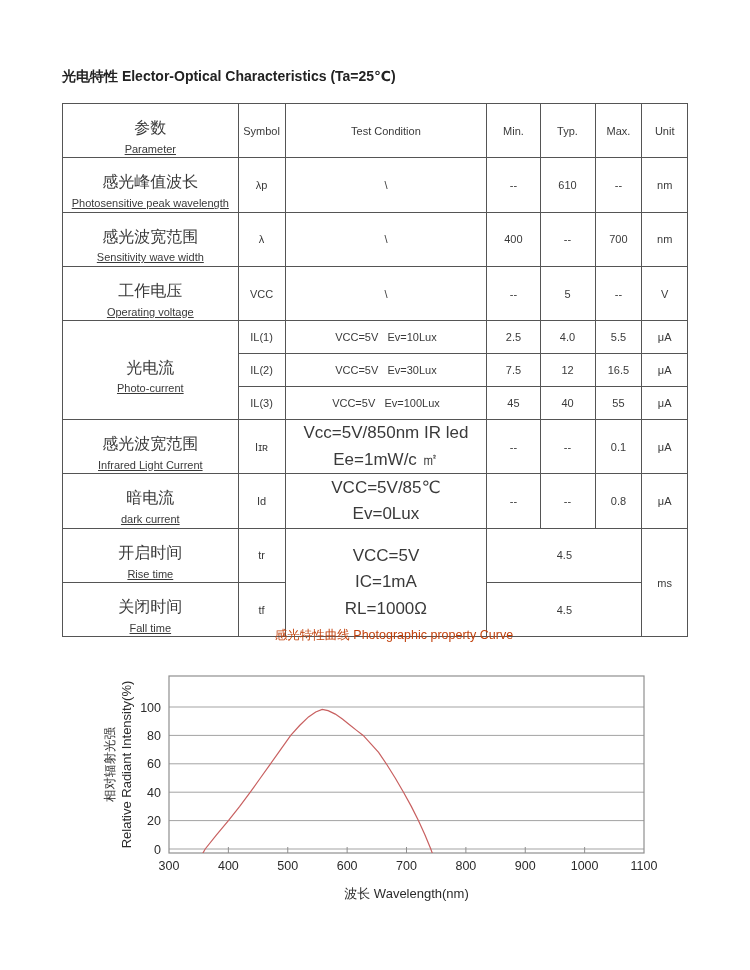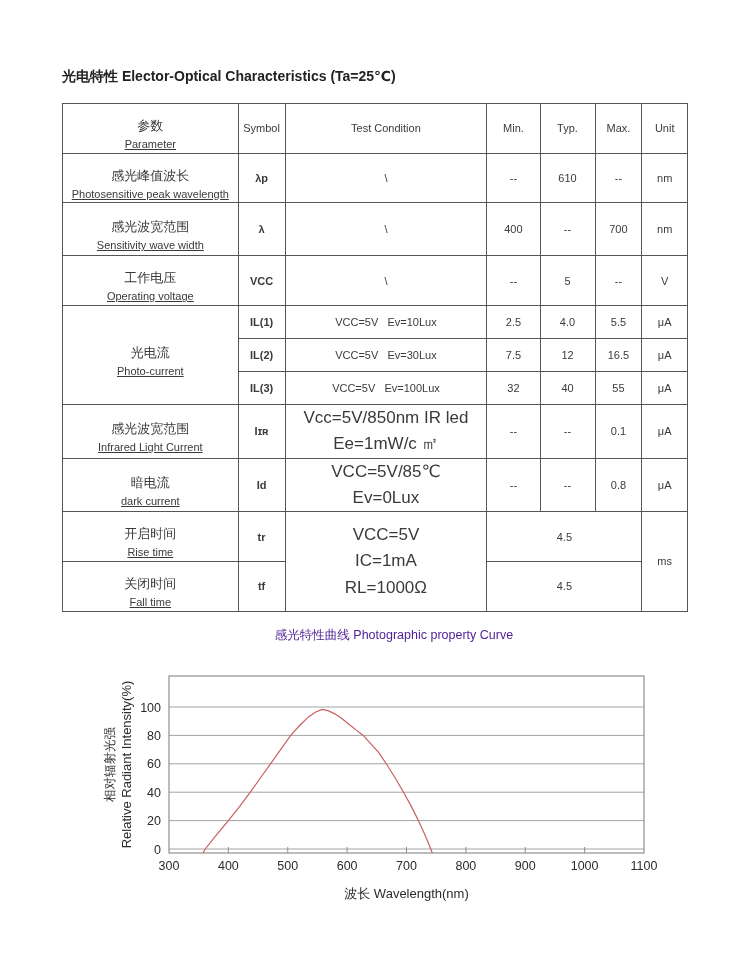--- a/index.html
+++ b/index.html
@@ -14,33 +14,33 @@
   #sec2-title{top:575px;}
 
   table.spec{
     position:absolute;left:62px;top:103px;width:626px;
     border-collapse:collapse;table-layout:fixed;
   }
   table.spec td{
     border:1px solid #555;text-align:center;vertical-align:middle;
     font-size:11px;color:#3a3a3a;padding:0 2px;overflow:hidden;
   }
-  .cn{font-size:13px;line-height:1.55;margin-top:12px;}
+  .cn{font-size:16px;line-height:1.55;margin-top:12px;}
   .en{font-size:11px;line-height:1.5;text-decoration:underline;}
-  .sym{font-size:11.5px;font-weight:bold;}
+  .sym{font-size:11.5px;}
   .cond-line{font-size:17px;line-height:1.55;}
   tr.h-header{height:47px;}
   tr.h-std{height:42px;}
   tr.h-il{height:33px;}
   tr.h-2l{height:53px;}
   tr.h-fall{height:45px;}
 
   #chart-title{
     position:absolute;left:94px;top:627px;width:600px;text-align:center;
-    font-size:12.5px;color:#4c1d95;
+    font-size:12.5px;color:#c2410c;
   }
   #chart-wrap{position:absolute;left:94px;top:658px;width:600px;height:252px;}
   svg text{font-family:"Liberation Sans","DejaVu Sans",sans-serif;fill:#2b2b2b;}
 </style>
 </head>
 <body>
 
 <div class="page">
 
   <div class="sec-title" id="sec1-title">光电特性 Elector-Optical Characteristics (Ta=25℃)</div>
@@ -124,21 +124,21 @@
         <td class="sym">IL(2)</td>
         <td>VCC=5V&nbsp;&nbsp;&nbsp;Ev=30Lux</td>
         <td>7.5</td>
         <td>12</td>
         <td>16.5</td>
         <td>μA</td>
       </tr>
       <tr class="h-il">
         <td class="sym">IL(3)</td>
         <td>VCC=5V&nbsp;&nbsp;&nbsp;Ev=100Lux</td>
-        <td>32</td>
+        <td>45</td>
         <td>40</td>
         <td>55</td>
         <td>μA</td>
       </tr>
 
       <tr class="h-2l">
         <td>
           <div class="cn">感光波宽范围</div>
           <div class="en">Infrared Light Current</div>
         </td>

